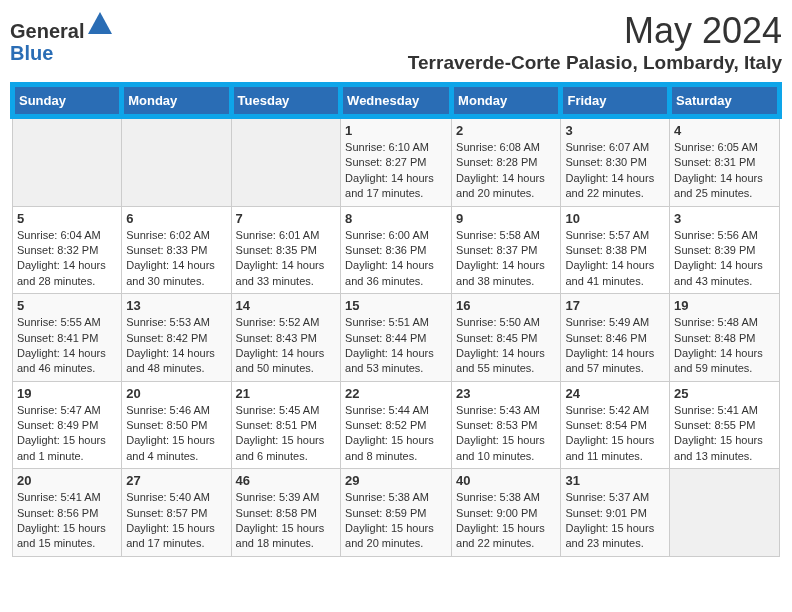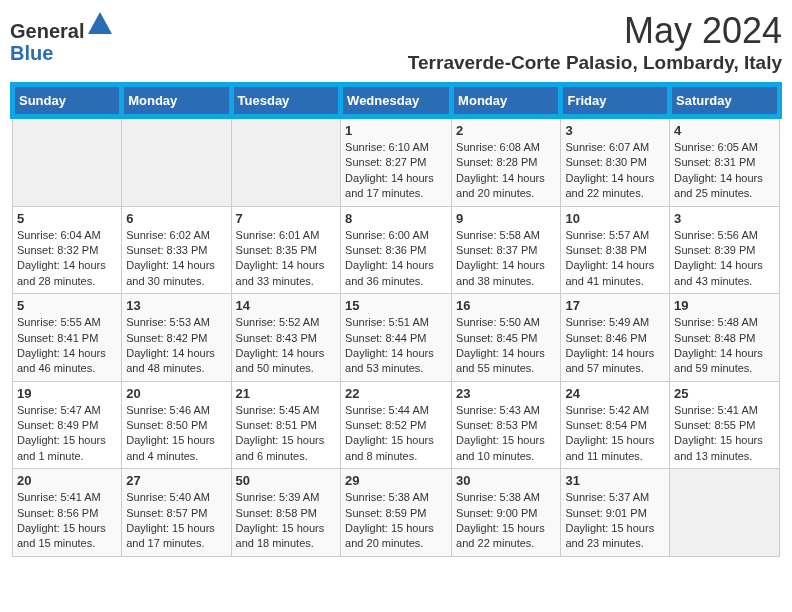--- a/index.html
+++ b/index.html
@@ -238,29 +238,29 @@
       <tr>
         <td>
           <span class="day-number">20</span>
           <div class="day-info">Sunrise: 5:41 AM<br>Sunset: 8:56 PM<br>Daylight: 15 hours and 15 minutes.</div>
         </td>
         <td>
           <span class="day-number">27</span>
           <div class="day-info">Sunrise: 5:40 AM<br>Sunset: 8:57 PM<br>Daylight: 15 hours and 17 minutes.</div>
         </td>
         <td>
-          <span class="day-number">50</span>
+          <span class="day-number">46</span>
           <div class="day-info">Sunrise: 5:39 AM<br>Sunset: 8:58 PM<br>Daylight: 15 hours and 18 minutes.</div>
         </td>
         <td>
           <span class="day-number">29</span>
           <div class="day-info">Sunrise: 5:38 AM<br>Sunset: 8:59 PM<br>Daylight: 15 hours and 20 minutes.</div>
         </td>
         <td>
-          <span class="day-number">30</span>
+          <span class="day-number">40</span>
           <div class="day-info">Sunrise: 5:38 AM<br>Sunset: 9:00 PM<br>Daylight: 15 hours and 22 minutes.</div>
         </td>
         <td>
           <span class="day-number">31</span>
           <div class="day-info">Sunrise: 5:37 AM<br>Sunset: 9:01 PM<br>Daylight: 15 hours and 23 minutes.</div>
         </td>
         <td class="empty-cell"></td>
       </tr>
     </tbody>
 </table>

